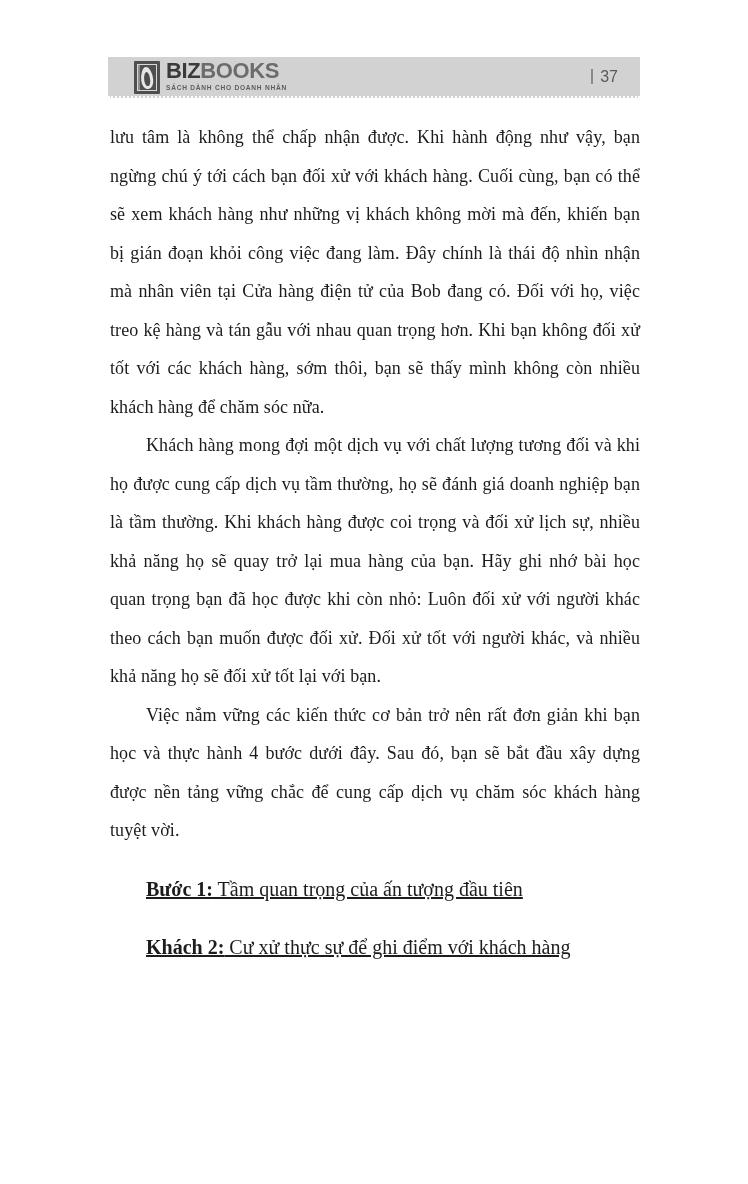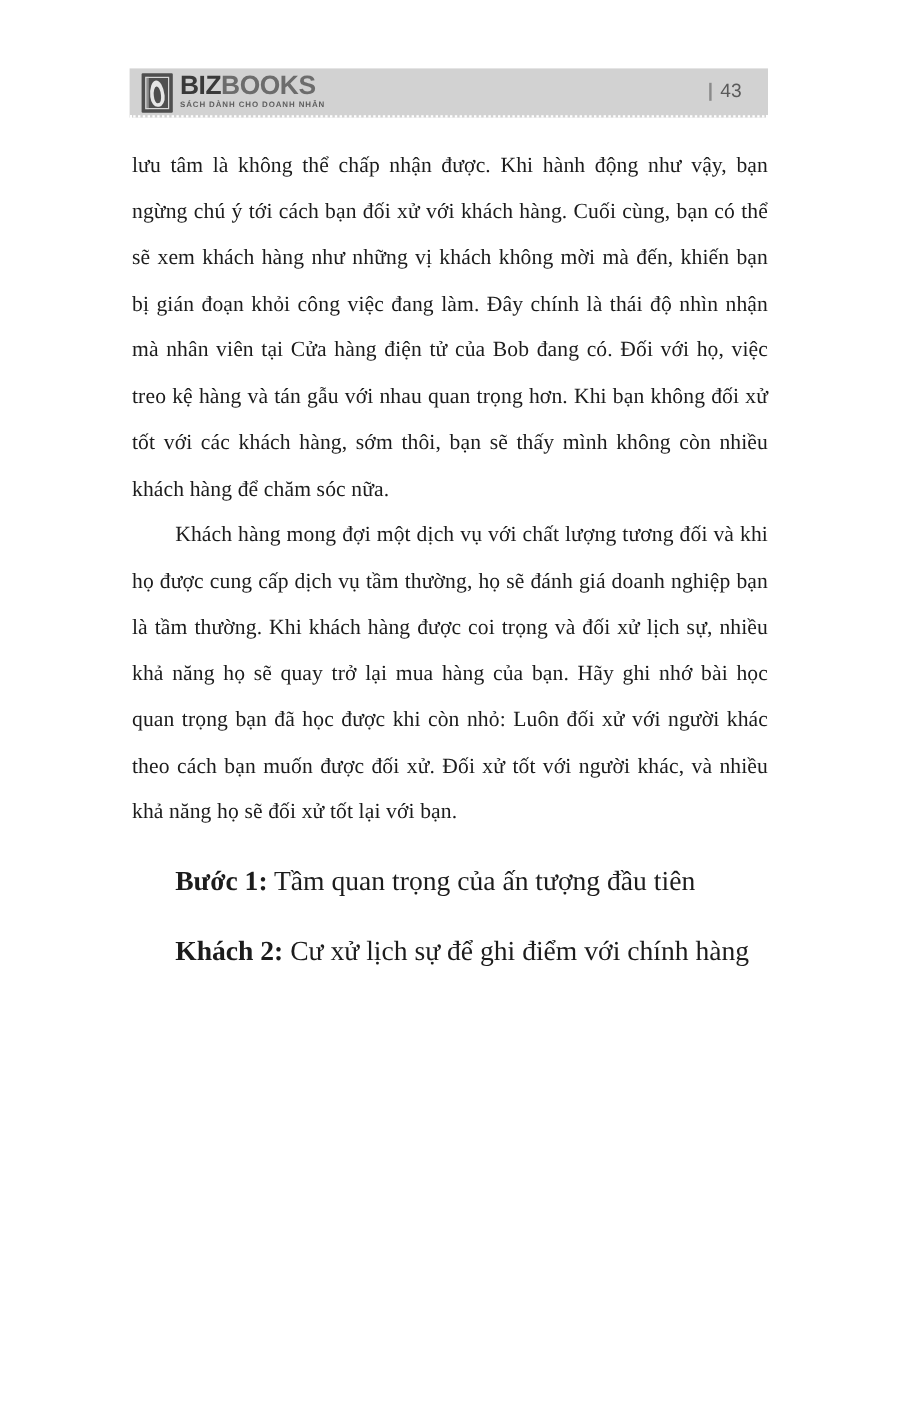--- a/index.html
+++ b/index.html
@@ -37,21 +37,21 @@
     border-bottom: 2px dotted #ffffff;
     box-sizing: border-box;
     display: flex;
     align-items: center;
     justify-content: space-between;
   }
 
   .brand {
     display: flex;
     align-items: flex-start;
-    padding-left: 10px;
+    padding-left: 26px;
     height: 100%;
     padding-top: 3px;
     box-sizing: border-box;
   }
 
   .brand-mark {
     width: 26px;
     height: 33px;
     position: relative;
     flex: 0 0 auto;
@@ -162,25 +162,26 @@
     letter-spacing: 0.1px;
     -webkit-hyphens: none;
     hyphens: none;
   }
   p.body.indent {
     text-indent: 36px;
   }
 
   .step {
     margin: 0;
-    font-size: 23px;
+    font-size: 20px;
     line-height: 38.5px;
     text-indent: 0;
     padding-left: 36px;
     text-align: left;
+    text-decoration: underline;
   }
   .step .lead {
     font-weight: 700;
   }
   .step-gap-top { margin-top: 20px; }
 </style>
 </head>
 <body>
 
 <div class="page">
@@ -195,31 +196,32 @@
         <span class="bm-figure"></span>
       </span>
       <span class="brand-words">
         <span class="brand-title"><span class="biz">BIZ</span><span class="books">BOOKS</span></span>
         <span class="brand-tagline">SÁCH DÀNH CHO DOANH NHÂN</span>
       </span>
     </div>
 
     <div class="folio">
       <span class="rule"></span>
-      <span>43</span>
+      <span>37</span>
     </div>
 
   </div>
 
   <div class="content">
 
     <p class="body">lưu tâm là không thể chấp nhận được. Khi hành động như vậy, bạn ngừng chú ý tới cách bạn đối xử với khách hàng. Cuối cùng, bạn có thể sẽ xem khách hàng như những vị khách không mời mà đến, khiến bạn bị gián đoạn khỏi công việc đang làm. Đây chính là thái độ nhìn nhận mà nhân viên tại Cửa hàng điện tử của Bob đang có. Đối với họ, việc treo kệ hàng và tán gẫu với nhau quan trọng hơn. Khi bạn không đối xử tốt với các khách hàng, sớm thôi, bạn sẽ thấy mình không còn nhiều khách hàng để chăm sóc nữa.</p>
 
     <p class="body indent">Khách hàng mong đợi một dịch vụ với chất lượng tương đối và khi họ được cung cấp dịch vụ tầm thường, họ sẽ đánh giá doanh nghiệp bạn là tầm thường. Khi khách hàng được coi trọng và đối xử lịch sự, nhiều khả năng họ sẽ quay trở lại mua hàng của bạn. Hãy ghi nhớ bài học quan trọng bạn đã học được khi còn nhỏ: Luôn đối xử với người khác theo cách bạn muốn được đối xử. Đối xử tốt với người khác, và nhiều khả năng họ sẽ đối xử tốt lại với bạn.</p>
 
+    <p class="body indent">Việc nắm vững các kiến thức cơ bản trở nên rất đơn giản khi bạn học và thực hành 4 bước dưới đây. Sau đó, bạn sẽ bắt đầu xây dựng được nền tảng vững chắc để cung cấp dịch vụ chăm sóc khách hàng tuyệt vời.</p>
 
     <p class="step step-gap-top"><span class="lead">Bước 1:</span><span> Tầm quan trọng của ấn tượng đầu tiên</span></p>
 
-    <p class="step step-gap-top"><span class="lead">Khách 2:</span><span> Cư xử lịch sự để ghi điểm với chính hàng</span></p>
+    <p class="step step-gap-top"><span class="lead">Khách 2:</span><span> Cư xử thực sự để ghi điểm với khách hàng</span></p>
 
   </div>
 
 </div>
 
 </body></html>

